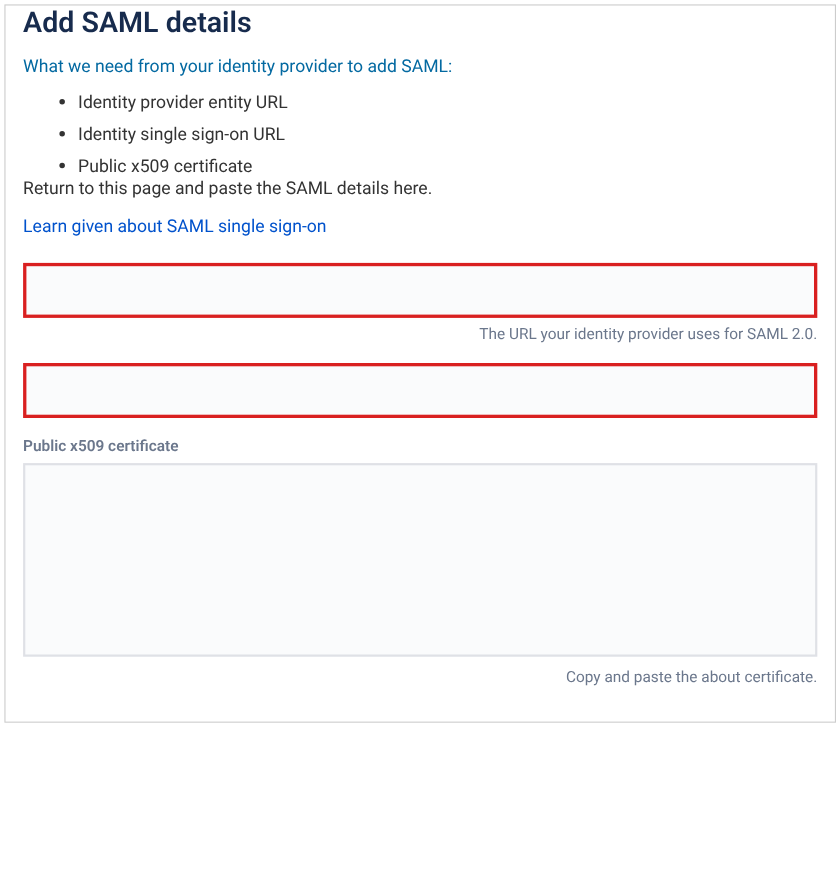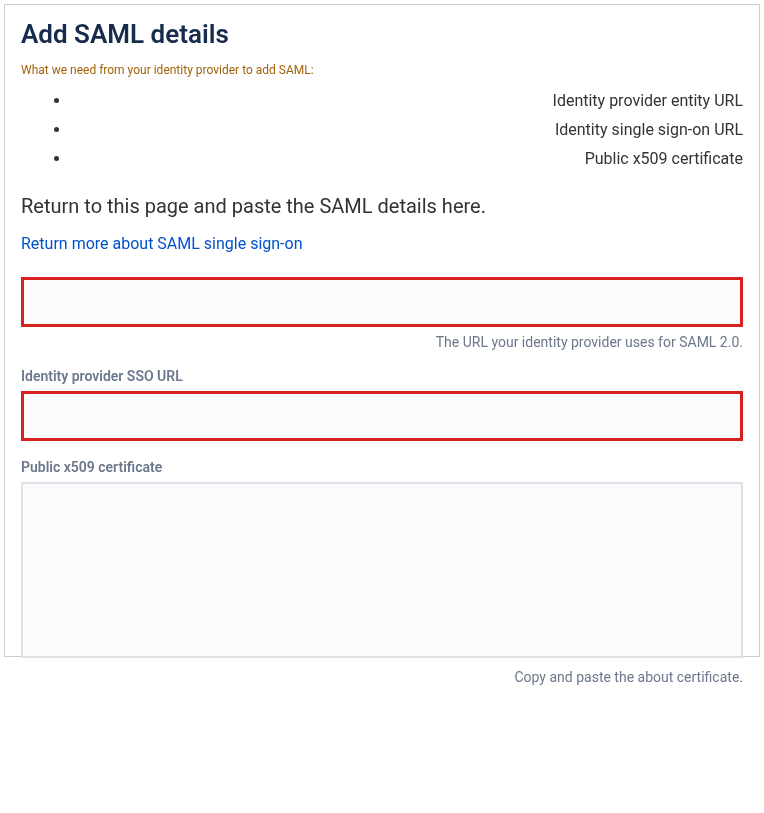--- a/index.html
+++ b/index.html
@@ -9,50 +9,49 @@
     }
     body {
       font-family: -apple-system, BlinkMacSystemFont, "Segoe UI", Roboto, Helvetica, Arial, sans-serif;
       background: #fff;
       width: 764px;
       height: 813px;
     }
     .panel {
       border: 1px solid #ccc;
       margin: 4px;
-      padding: 14px 16px 18px;
+      padding: 1px 16px 18px;
       height: 653px;
     }
     h1 {
       font-size: 26px;
       font-weight: 600;
       color: #172b4d;
       margin-bottom: 14px;
     }
     .intro {
-      font-size: 12px;
-      color: #a16207;
+      font-size: 16px;
+      color: #0369a1;
       margin-bottom: 14px;
     }
     ul.bullets {
       list-style: disc;
       margin-left: 50px;
-      margin-bottom: 26px;
-      text-align: right;
+      margin-bottom: 1px;
     }
     ul.bullets li {
       font-size: 16px;
       color: #333;
       margin-bottom: 10px;
     }
     ul.bullets li:last-child {
       margin-bottom: 0;
     }
     .return-text {
-      font-size: 20px;
+      font-size: 16px;
       color: #333;
       margin-bottom: 16px;
     }
     a.learn-link {
       color: #0052cc;
       text-decoration: none;
       font-size: 16px;
       display: inline-block;
       margin-bottom: 24px;
     }
@@ -104,29 +103,28 @@
   <p class="intro">What we need from your identity provider to add SAML:</p>
 
   <ul class="bullets">
     <li>Identity provider entity URL</li>
     <li>Identity single sign-on URL</li>
     <li>Public x509 certificate</li>
   </ul>
 
   <p class="return-text">Return to this page and paste the SAML details here.</p>
 
-  <a href="#" class="learn-link">Return more about SAML single sign-on</a>
+  <a href="#" class="learn-link">Learn given about SAML single sign-on</a>
 
   <div class="form-field">
     <input type="text" class="text-input" value="" style="">
     <div class="helper-text">The URL your identity provider uses for SAML 2.0.</div>
   </div>
 
   <div class="form-field">
-    <label class="field-label">Identity provider SSO URL</label>
     <input type="text" class="text-input" value="" style="">
   </div>
 
   <div class="form-field">
     <label class="field-label">Public x509 certificate</label>
     <textarea class="cert-input" style=""></textarea>
     <div class="helper-text">Copy and paste the about certificate.</div>
   </div>
 
 </div>

